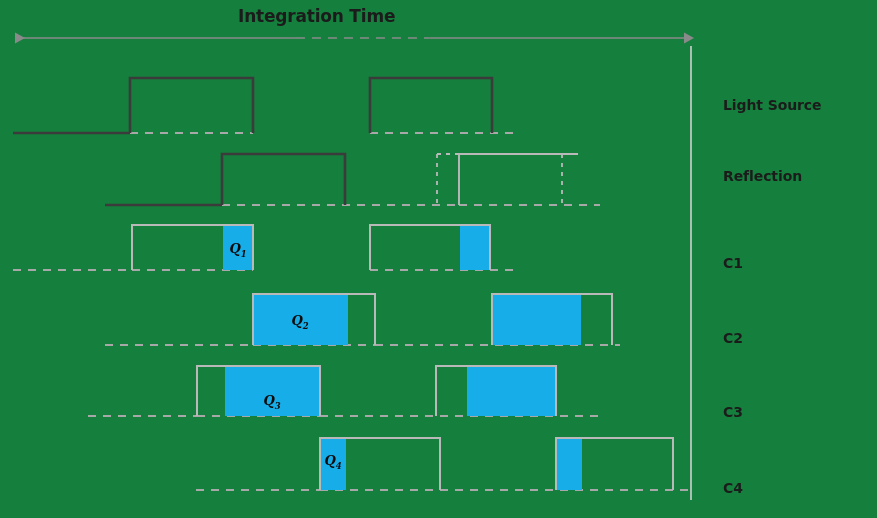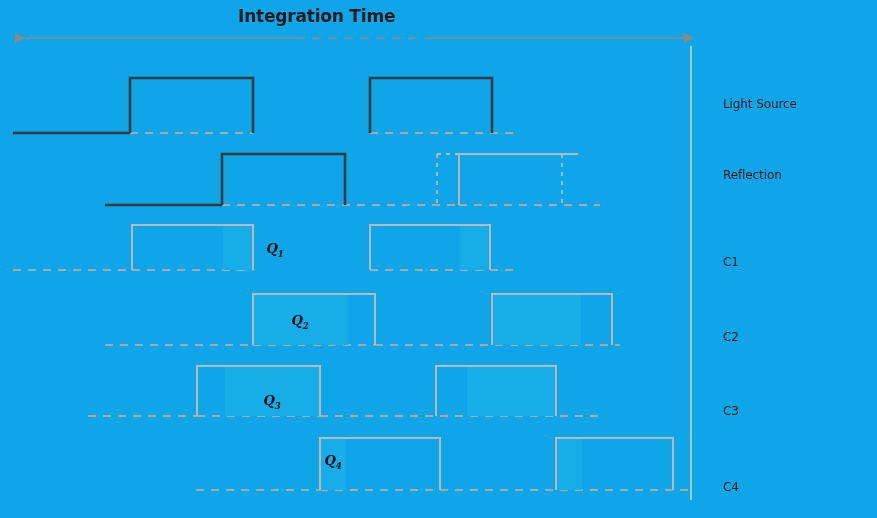--- a/index.html
+++ b/index.html
@@ -8,21 +8,21 @@
     padding: 0;
     background: #ffffff;
   }
   body {
     font-family: "DejaVu Sans", sans-serif;
   }
   #stage {
     position: relative;
     width: 877px;
     height: 518px;
-    background: #0ea5e9;
+    background: #15803d;
     overflow: hidden;
   }
   #svg-root {
     position: absolute;
     left: 0;
     top: 0;
     width: 877px;
     height: 518px;
   }
   .diagram-title {
@@ -30,22 +30,22 @@
     font-family: "DejaVu Sans", sans-serif;
     font-weight: bold;
     font-size: 17px;
     color: #1b1b1b;
     letter-spacing: -0.2px;
     white-space: nowrap;
   }
   .row-label {
     position: absolute;
     font-family: "DejaVu Sans", sans-serif;
-    font-weight: normal;
-    font-size: 12px;
+    font-weight: bold;
+    font-size: 14px;
     color: #1b1b1b;
     letter-spacing: -0.1px;
     white-space: nowrap;
     text-align: center;
   }
   .charge-label {
     position: absolute;
     font-family: "DejaVu Serif", serif;
     font-weight: bold;
     font-style: italic;
@@ -143,19 +143,19 @@
 
   <div id="labels-layer">
       <div class="row-label" style="left: 723px; top: 97px;">Light Source</div>
       <div class="row-label" style="left: 723px; top: 168px;">Reflection</div>
       <div class="row-label" style="left: 723px; top: 255px;">C1</div>
       <div class="row-label" style="left: 723px; top: 330px;">C2</div>
       <div class="row-label" style="left: 723px; top: 404px;">C3</div>
       <div class="row-label" style="left: 723px; top: 480px;">C4</div>
     </div>
   <div id="charges-layer">
-      <div class="charge-label" style="left: 238px; top: 250px; margin-left: 37px;"><span>Q</span><sub>1</sub></div>
+      <div class="charge-label" style="left: 238px; top: 250px;"><span>Q</span><sub>1</sub></div>
       <div class="charge-label" style="left: 300px; top: 322px; text-align: center;"><span>Q</span><sub>2</sub></div>
       <div class="charge-label" style="left: 272px; top: 402px;"><span>Q</span><sub>3</sub></div>
       <div class="charge-label" style="left: 333px; top: 462px; text-align: right;"><span>Q</span><sub>4</sub></div>
     </div>
 
 </div>
 
 </body></html>

